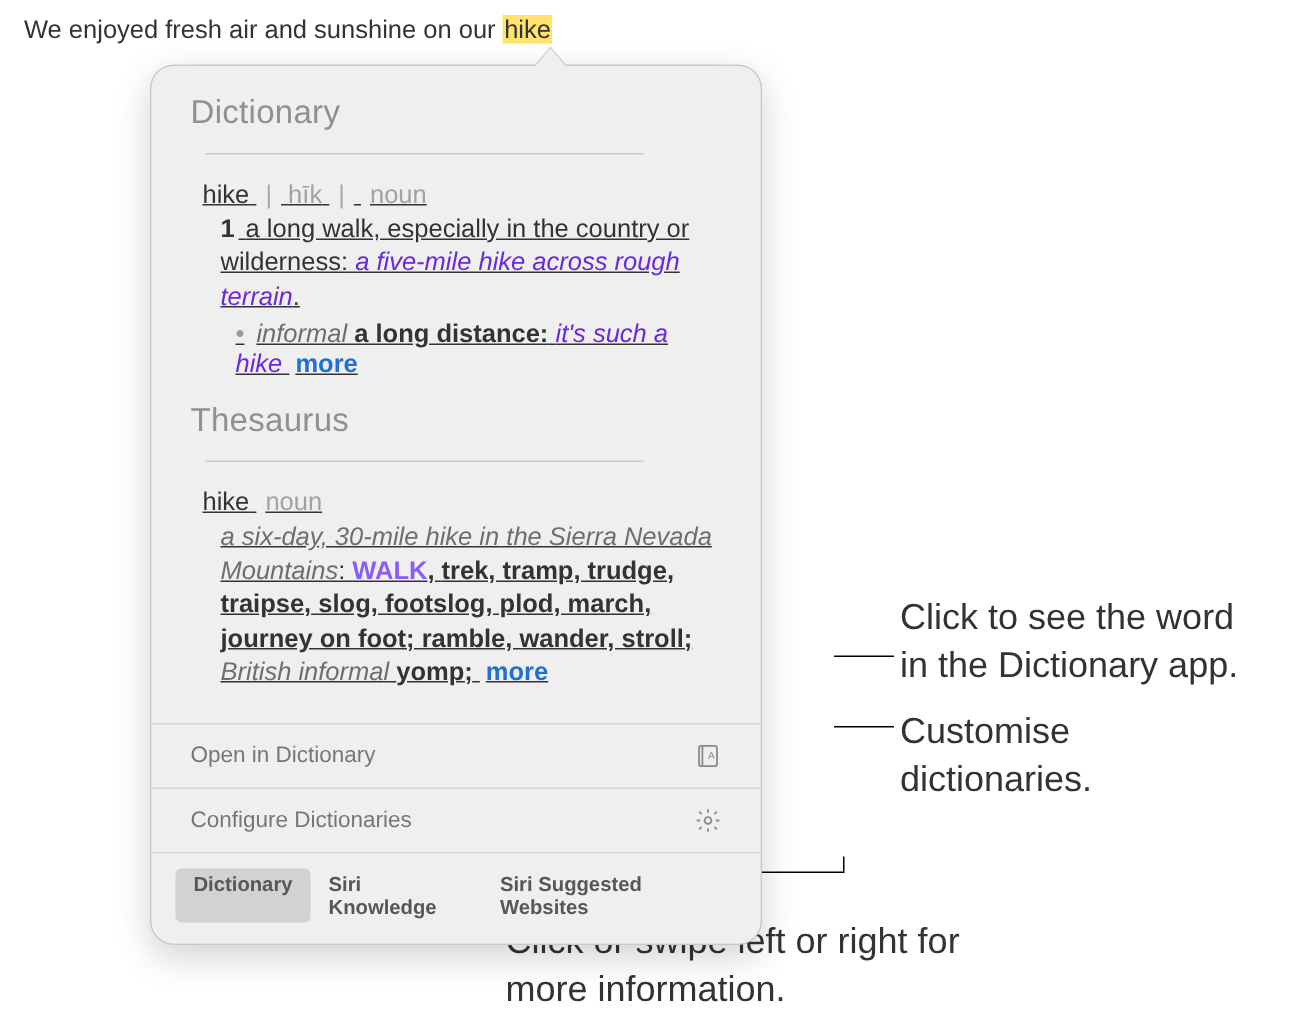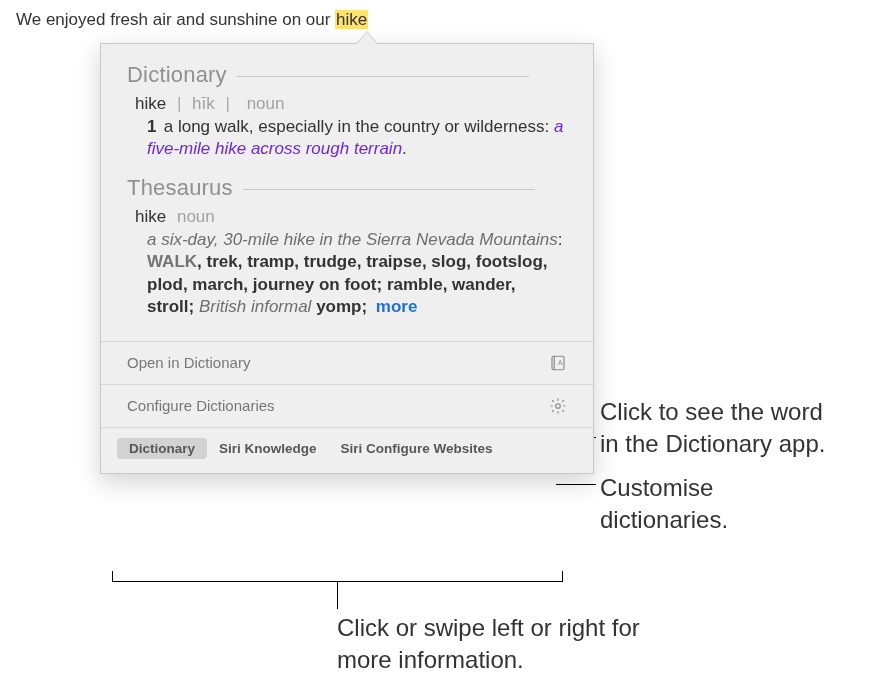--- a/index.html
+++ b/index.html
@@ -39,24 +39,24 @@
     border-right: 11px solid transparent;
     border-bottom: 13px solid #c9c9c9;
     top: 31px;
     left: 356px;
     z-index: 2;
   }
   .popover {
     position: absolute;
     top: 43px;
     left: 100px;
-    width: 494px;
+    width: 408px;
     background: #efefef;
     border: 1px solid #c9c9c9;
-    border-radius: 0;
+    border-radius: 16px;
     box-shadow: 0 8px 24px rgba(0,0,0,0.18);
     z-index: 1;
     overflow: hidden;
   }
   .content {
     padding: 18px 26px 8px 26px;
     background: #efefef;
   }
   .section-head {
     font-size: 22px;
@@ -67,39 +67,39 @@
   .section-head .rule {
     display: inline-block;
     vertical-align: middle;
     height: 1px;
     background: #c9c9c9;
     margin-left: 10px;
   }
   .section-head.dict .rule { width: 292px; }
   .section-head.thes .rule { width: 292px; }
 
-  .entry { padding: 2px 0 14px 8px; }
+  .entry { padding: 2px 0 14px 8px; text-decoration: underline; }
   .headword-line { font-size: 17px; }
   .hw { color: #333; }
   .sep { color: #aaa; margin: 0 6px; }
   .pron { color: #a2a2a2; }
   .pos { color: #a2a2a2; margin-left: 6px; }
 
   .def-block { padding: 2px 0 0 12px; font-size: 17px; line-height: 1.32; }
   .def-num { display: inline-block; width: 12px; font-weight: 600; color: #333; }
   .def-text { color: #333; }
   .example { font-style: italic; color: #6d28d9; }
   .sub-def { padding: 4px 0 0 22px; font-size: 17px; }
   .bullet { color: #9b9b9b; margin-right: 8px; }
   .label-informal { font-style: italic; color: #6e6e6e; }
   .more { color: #1f6fd6; font-weight: 600; cursor: pointer; margin-left: 4px; }
 
   .thes-block { padding: 2px 0 0 12px; font-size: 17px; line-height: 1.32; font-style: italic; color: #6e6e6e; }
   .syn { font-style: normal; color: #333; font-weight: 600; }
-  .syn-first { font-style: normal; color: #737373; font-weight: 700; }
+  .syn-first { font-style: normal; color: #8b5cf6; font-weight: 700; }
   .brit { font-style: italic; color: #6e6e6e; font-weight: 400; }
 
   .action-row {
     border-top: 1px solid #d6d6d6;
     padding: 12px 26px;
     display: flex;
     justify-content: space-between;
     align-items: center;
     cursor: pointer;
     background: #efefef;
@@ -177,20 +177,26 @@
         <span class="hw">hike</span>
         <span class="sep">|</span>
         <span class="pron">hīk</span>
         <span class="sep">|</span>
         <span class="pos">noun</span>
       </div>
       <div class="def-block">
         <span class="def-num">1</span>
         <span class="def-text">a long walk, especially in the country or wilderness:</span>
         <span class="example">a five-mile hike across rough terrain</span><span class="def-text">.</span>
+      </div>
+      <div class="sub-def">
+        <span class="bullet">•</span><span class="label-informal">informal</span>
+        <span class="def-text" style="font-weight:600">a long distance:</span>
+        <span class="example">it's such a hike</span>
+        <span class="more">more</span>
       </div>
     </div>
 
     <div class="section-head thes">
       <span>Thesaurus</span><span class="rule"></span>
     </div>
     <div class="entry">
       <div class="headword-line">
         <span class="hw">hike</span>
         <span class="pos">noun</span>
@@ -220,21 +226,21 @@
       <svg width="18" height="18" viewBox="0 0 24 24" fill="none" stroke="currentColor" stroke-width="1.6">
         <circle cx="12" cy="12" r="3"></circle>
         <path d="M12 2v3M12 19v3M4.2 4.2l2.1 2.1M17.7 17.7l2.1 2.1M2 12h3M19 12h3M4.2 19.8l2.1-2.1M17.7 6.3l2.1-2.1"></path>
       </svg>
     </span>
   </div>
 
   <div class="tabbar">
     <div class="tab selected">Dictionary</div>
     <div class="tab">Siri Knowledge</div>
-    <div class="tab">Siri Configure Websites</div>
+    <div class="tab">Siri Suggested Websites</div>
   </div>
 </div>
 
 <div class="callout-line hline" style="top:437px; left:556px; width:40px;"></div>
 <div class="callout" style="top:396px; left:600px; width:240px;">Click to see the word in the Dictionary app.</div>
 
 <div class="callout-line hline" style="top:484px; left:556px; width:40px;"></div>
 <div class="callout" style="top:472px; left:600px; width:200px;">Customise dictionaries.</div>
 
 <div class="swipe-bar" style="top:581px; left:112px; width:451px;"></div>

